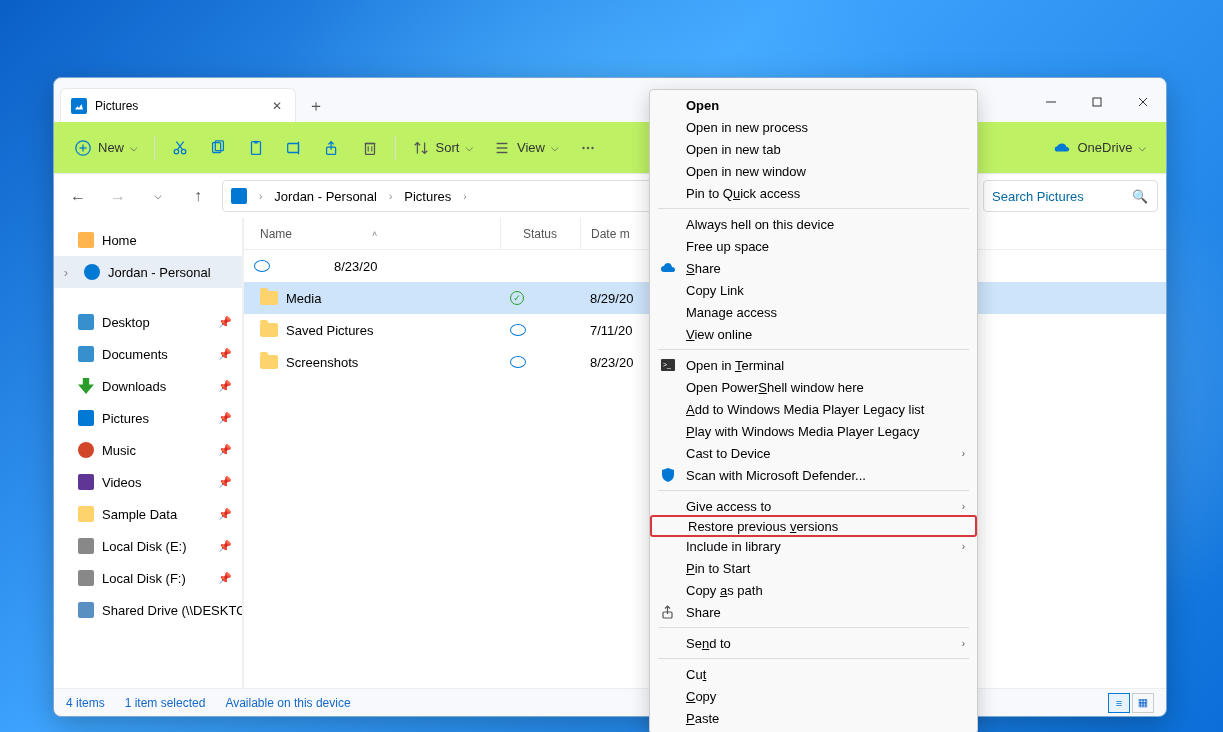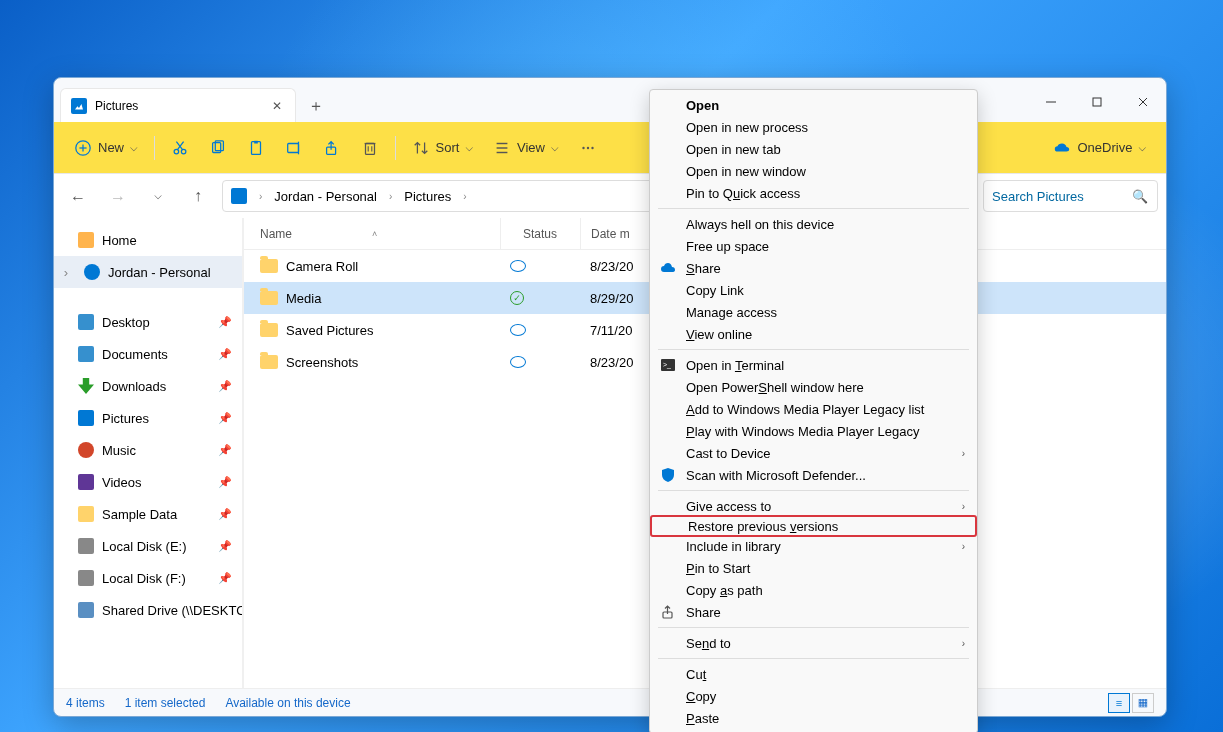--- a/index.html
+++ b/index.html
@@ -8,21 +8,21 @@
 .window { position: absolute; left: 53px; top: 45px; width: 1114px; height: 640px; background: #f7f9fc; border: 1px solid #7aa8d6; border-radius: 8px; box-shadow: 0 8px 30px rgba(0,0,0,0.25); display: flex; flex-direction: column; overflow: visible; margin-top: 32px; }
 .titlebar { height: 44px; display: flex; align-items: flex-end; padding-left: 6px; }
 .tab { background: #fff; border-radius: 6px 6px 0 0; width: 236px; height: 34px; display: flex; align-items: center; padding: 0 10px; font-size: 12px; border-top: 1px solid #e8e8e8; border-left: 1px solid #e8e8e8; border-right: 1px solid #e8e8e8; }
 .tab-icon { width: 16px; height: 16px; background: #0078d4; border-radius: 2px; margin-right: 8px; position: relative; }
 .tab-icon::after { content: ''; position: absolute; inset: 4px; background: #fff; clip-path: polygon(0 100%, 30% 60%, 50% 80%, 80% 30%, 100% 100%); }
 .tab-close { margin-left: auto; width: 16px; height: 16px; display: flex; align-items: center; justify-content: center; cursor: pointer; font-size: 12px; color: #555; }
 .new-tab { width: 32px; height: 32px; display: flex; align-items: center; justify-content: center; font-size: 16px; color: #555; margin-left: 4px; cursor: pointer; }
 .window-controls { margin-left: auto; display: flex; height: 100%; align-items: flex-start; padding-top: 8px; }
 .win-btn { width: 46px; height: 32px; display: flex; align-items: center; justify-content: center; cursor: pointer; }
 .win-btn svg { width: 12px; height: 12px; }
-.toolbar { height: 52px; background: #fde047; border-bottom: 1px solid #e8e8e8; display: flex; align-items: center; padding: 0 12px; gap: 4px; border-radius: 0; }
+.toolbar { height: 52px; background: #bef264; border-bottom: 1px solid #e8e8e8; display: flex; align-items: center; padding: 0 12px; gap: 4px; border-radius: 0; }
 .tool-btn { height: 36px; padding: 0 8px; display: flex; align-items: center; gap: 6px; border-radius: 4px; cursor: pointer; font-size: 13px; color: #333; }
 .tool-btn svg { width: 18px; height: 18px; }
 .tool-sep { width: 1px; height: 24px; background: #ddd; margin: 0 4px; }
 .tool-spacer { flex: 1; }
 .chev { font-size: 10px; color: #555; }
 .navbar { height: 44px; background: #fff; display: flex; align-items: center; padding: 0 8px; gap: 8px; }
 .nav-btn { width: 32px; height: 32px; display: flex; align-items: center; justify-content: center; color: #555; cursor: pointer; border-radius: 4px; }
 .nav-btn.disabled { color: #bbb; cursor: default; }
 .breadcrumb { flex: 1; height: 32px; border: 1px solid #ddd; border-radius: 4px; background: #fff; display: flex; align-items: center; padding: 0 8px; font-size: 13px; gap: 4px; }
 .bc-icon { width: 16px; height: 16px; background: #0078d4; border-radius: 2px; margin-right: 4px; }
@@ -290,24 +290,20 @@
           </div>
         <div class="col-status">
             <span>Status</span>
           </div>
         <div class="col-date">
             <span>Date m</span>
           </div>
       </div>
       <div class="rows" id="rows">
           <div class="row">
-            <div class="rname">
-              <span class="folder-ico"></span>
-              <span>Camera Roll</span>
-            </div>
             <div class="rstat">
               <span class="stat-cloud"></span>
             </div>
             <div class="rdate">8/23/20</div>
           </div>
           <div class="row selected">
             <div class="rname">
               <span class="folder-ico"></span>
               <span>Media</span>
             </div>

